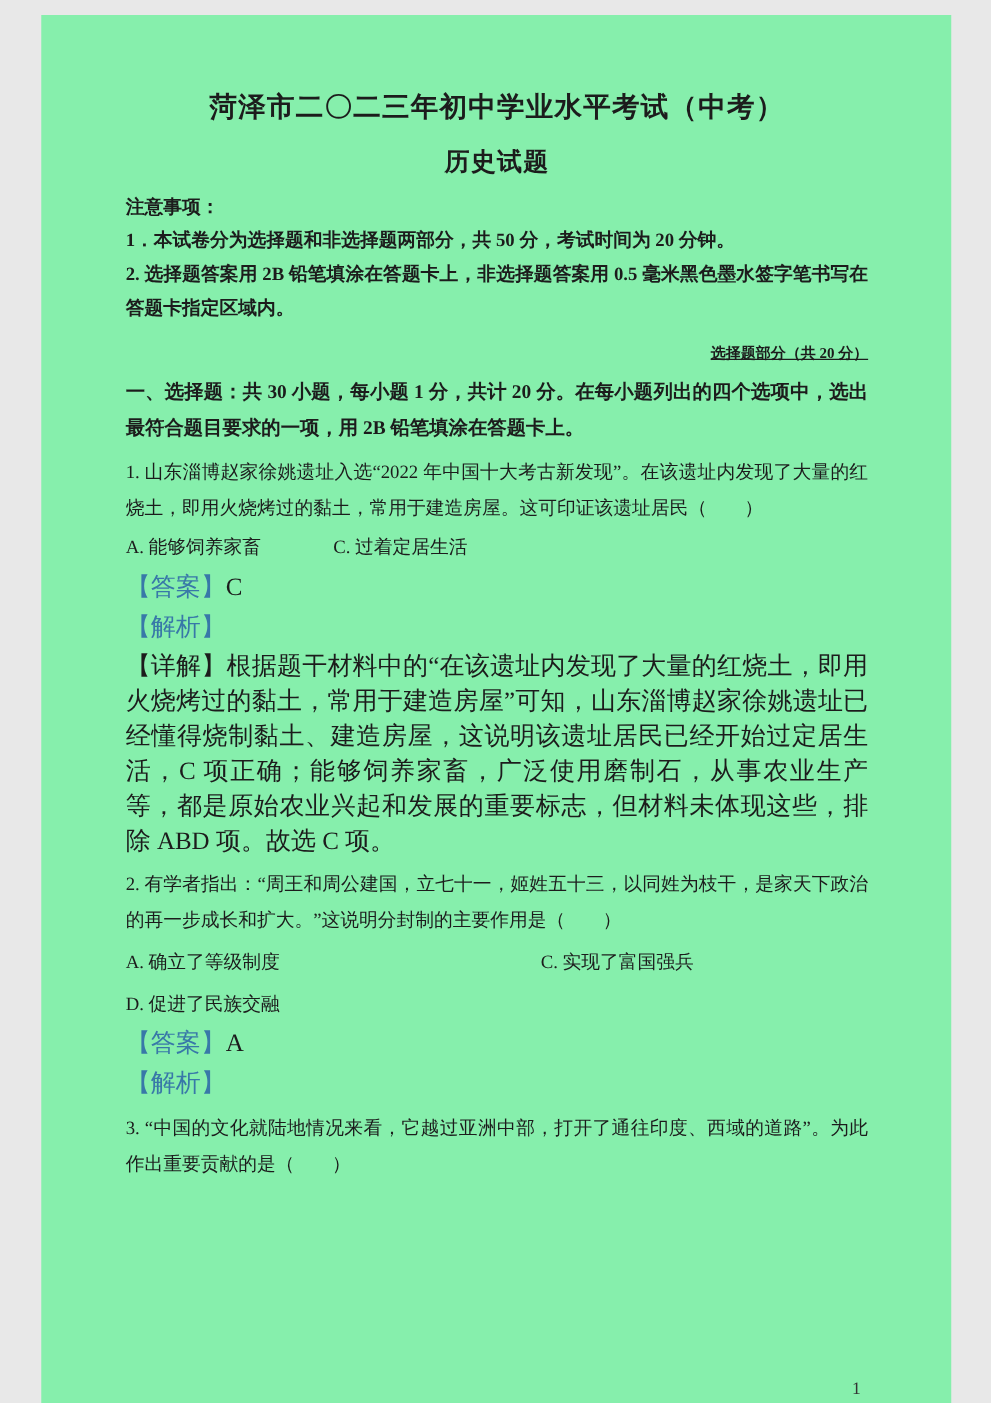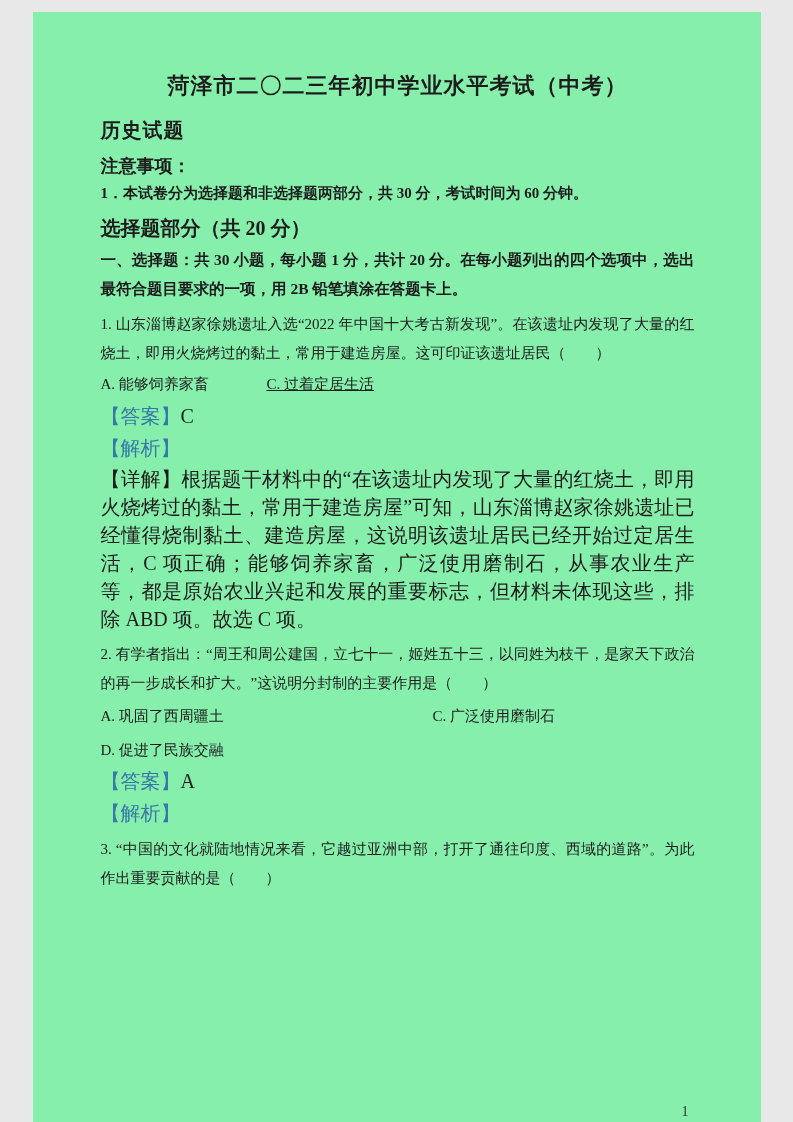--- a/index.html
+++ b/index.html
@@ -3,67 +3,68 @@
 <meta charset="utf-8">
 <style>
   html,body{margin:0;padding:0;background:#e8e8e8;}
   .page{
     width:728px;height:1122px;background:#86efac;position:relative;
     box-sizing:border-box;padding:58px 66px 0 68px;margin:12px auto;
     font-family:"Liberation Serif","DejaVu Serif",serif;color:#1c1c1c;
     overflow:hidden;
   }
   .exam-title{font-size:22px;font-weight:bold;text-align:center;margin:0 0 15px 0;line-height:31px;letter-spacing:1px;}
-  .subject-title{font-size:20px;font-weight:bold;margin:0 0 8px 0;line-height:29px;letter-spacing:1px;}
-  .notice-label{font-size:18px;font-weight:bold;line-height:27px;margin:0;}
+  .subject-title{font-size:20px;font-weight:bold;text-align:center;margin:0 0 8px 0;line-height:29px;letter-spacing:1px;}
+  .notice-label{font-size:15px;font-weight:bold;line-height:27px;margin:0;}
   .notice{font-size:15px;font-weight:bold;line-height:27px;margin:0;text-align:justify;}
-  .sec-head{font-size:20px;font-weight:bold;text-align:left;line-height:28px;margin:7px 0 3px 0;}
+  .sec-head{font-size:12px;font-weight:bold;text-align:right;line-height:28px;margin:7px 0 3px 0;text-decoration:underline;}
   .sec-intro{font-size:15.5px;font-weight:bold;line-height:29px;margin:0;text-align:justify;}
   .q-text{font-size:15px;line-height:29px;margin:7px 0 0 0;text-align:justify;}
   .opts4{display:flex;font-size:15px;line-height:29px;margin:2px 0 0 0;}
   .opts4 .o1{width:166px;}
   .opts4 .o2{width:168px;}
-  .opts4 .o3{width:161px;text-decoration:underline;}
+  .opts4 .o3{width:161px;}
   .opts4 .o4{flex:1;}
   .opts2{display:grid;grid-template-columns:332px 1fr;font-size:15px;line-height:28px;row-gap:6px;margin:4px 0 0 0;}
   .ans-line{font-size:20px;line-height:29px;margin:3px 0 0 0;}
   .label-blue{color:#3878a8;}
   .detail{font-size:20px;line-height:28px;margin:2px 0 0 0;text-align:justify;}
   .page-num{position:absolute;right:72px;bottom:14px;font-size:14px;color:#333;}
 </style>
 </head>
 <body>
 
 <div class="page">
 
   <h1 class="exam-title">菏泽市二〇二三年初中学业水平考试（中考）</h1>
   <h2 class="subject-title">历史试题</h2>
 
   <p class="notice-label">注意事项：</p>
-  <p class="notice">1．本试卷分为选择题和非选择题两部分，共 30 分，考试时间为 60 分钟。</p>
+  <p class="notice">1．本试卷分为选择题和非选择题两部分，共 50 分，考试时间为 20 分钟。</p>
+  <p class="notice">2. 选择题答案用 2B 铅笔填涂在答题卡上，非选择题答案用 0.5 毫米黑色墨水签字笔书写在答题卡指定区域内。</p>
 
   <p class="sec-head">选择题部分（共 20 分）</p>
   <p class="sec-intro">一、选择题：共 30 小题，每小题 1 分，共计 20 分。在每小题列出的四个选项中，选出最符合题目要求的一项，用 2B 铅笔填涂在答题卡上。</p>
 
   <div>
     <p class="q-text">1. 山东淄博赵家徐姚遗址入选“2022 年中国十大考古新发现”。在该遗址内发现了大量的红烧土，即用火烧烤过的黏土，常用于建造房屋。这可印证该遗址居民（　　）</p>
     <div class="opts4">
       <span class="o1">A. 能够饲养家畜</span>
       <span class="o3">C. 过着定居生活</span>
     </div>
     <p class="ans-line"><span class="label-blue">【答案】</span><span>C</span></p>
     <p class="ans-line"><span class="label-blue">【解析】</span></p>
     <p class="detail">【详解】根据题干材料中的“在该遗址内发现了大量的红烧土，即用火烧烤过的黏土，常用于建造房屋”可知，山东淄博赵家徐姚遗址已经懂得烧制黏土、建造房屋，这说明该遗址居民已经开始过定居生活，C 项正确；能够饲养家畜，广泛使用磨制石，从事农业生产等，都是原始农业兴起和发展的重要标志，但材料未体现这些，排除 ABD 项。故选 C 项。</p>
   </div>
 
   <div>
     <p class="q-text">2. 有学者指出：“周王和周公建国，立七十一，姬姓五十三，以同姓为枝干，是家天下政治的再一步成长和扩大。”这说明分封制的主要作用是（　　）</p>
     <div class="opts2">
-      <span>A. 巩固了西周疆土</span>
-      <span>C. 广泛使用磨制石</span>
+      <span>A. 确立了等级制度</span>
+      <span>C. 实现了富国强兵</span>
       <span>D. 促进了民族交融</span>
     </div>
     <p class="ans-line"><span class="label-blue">【答案】</span><span>A</span></p>
     <p class="ans-line"><span class="label-blue">【解析】</span></p>
   </div>
 
   <div>
     <p class="q-text">3. “中国的文化就陆地情况来看，它越过亚洲中部，打开了通往印度、西域的道路”。为此作出重要贡献的是（　　）</p>
   </div>
 

